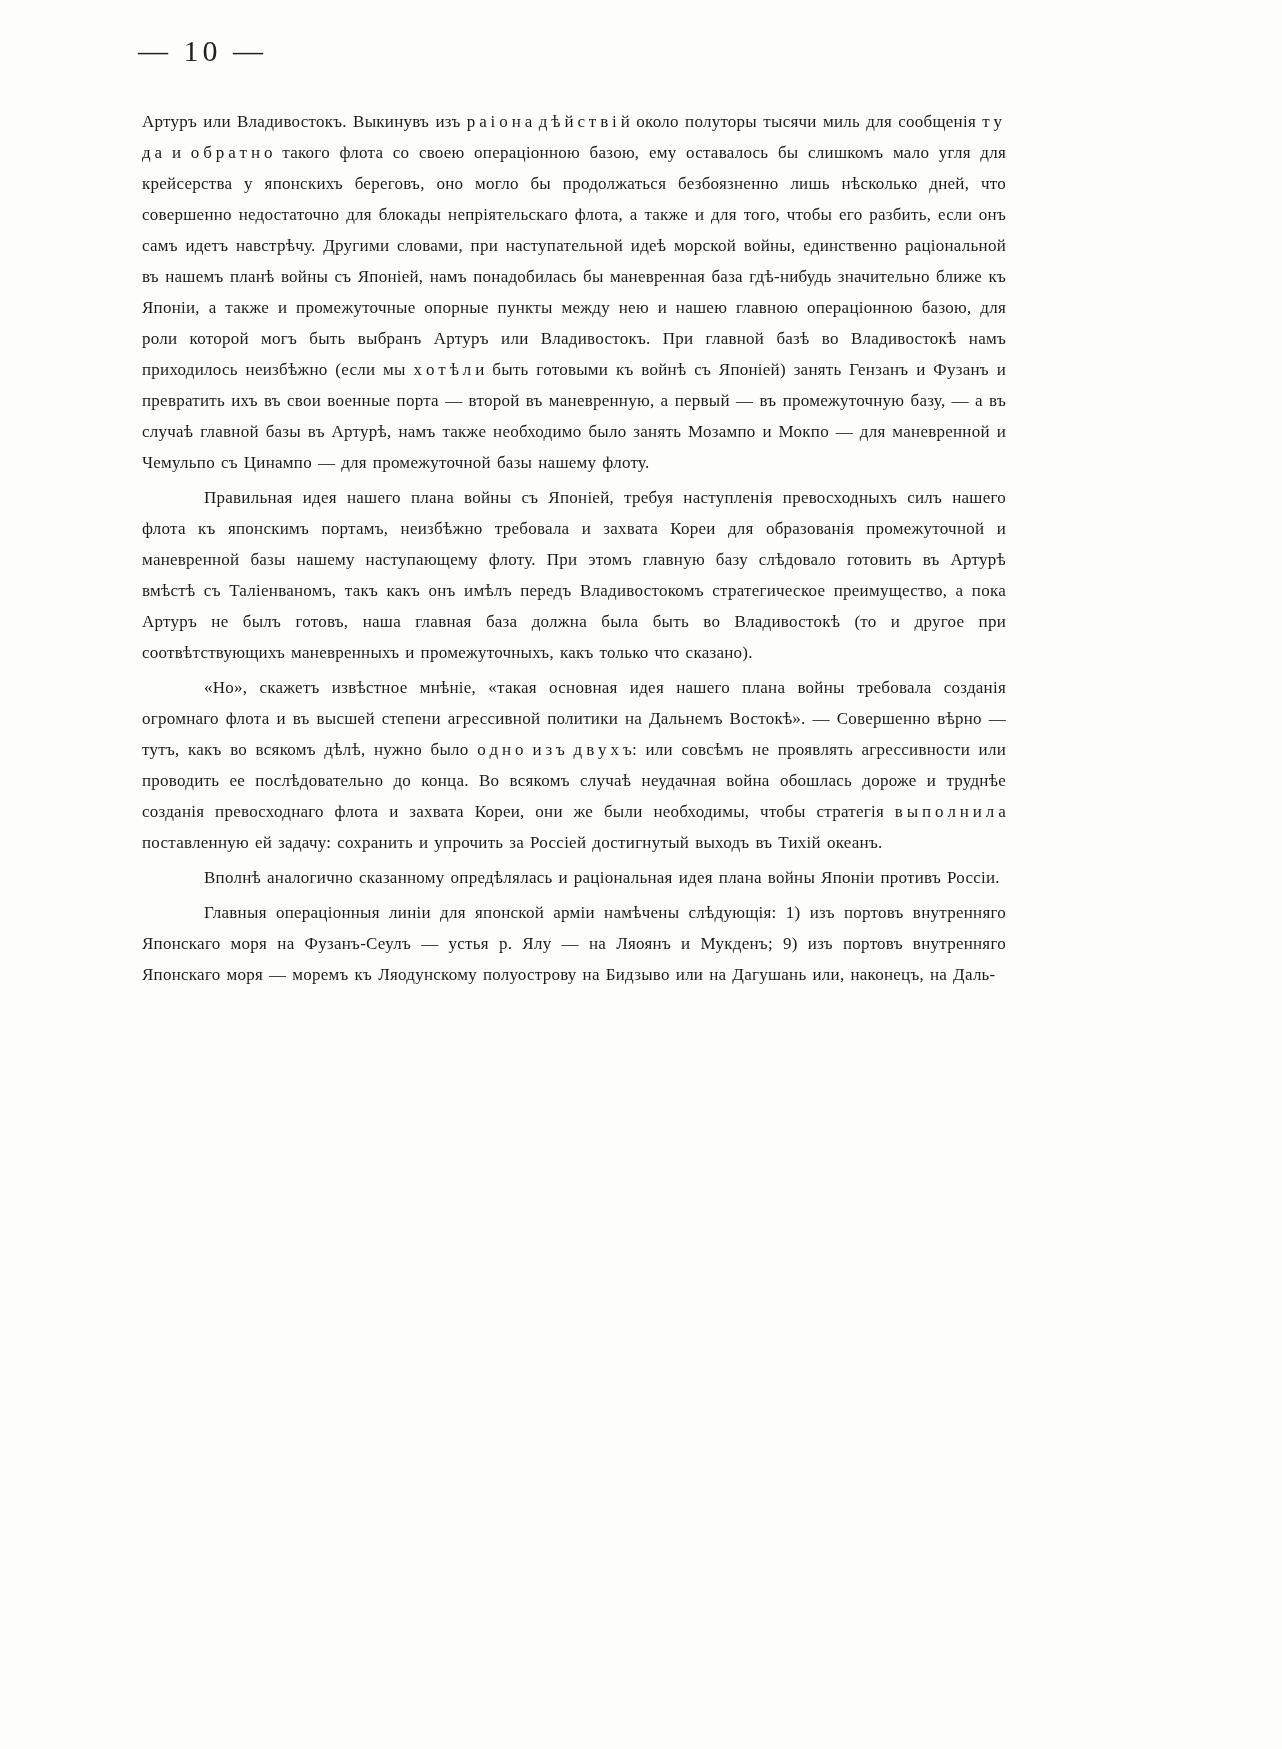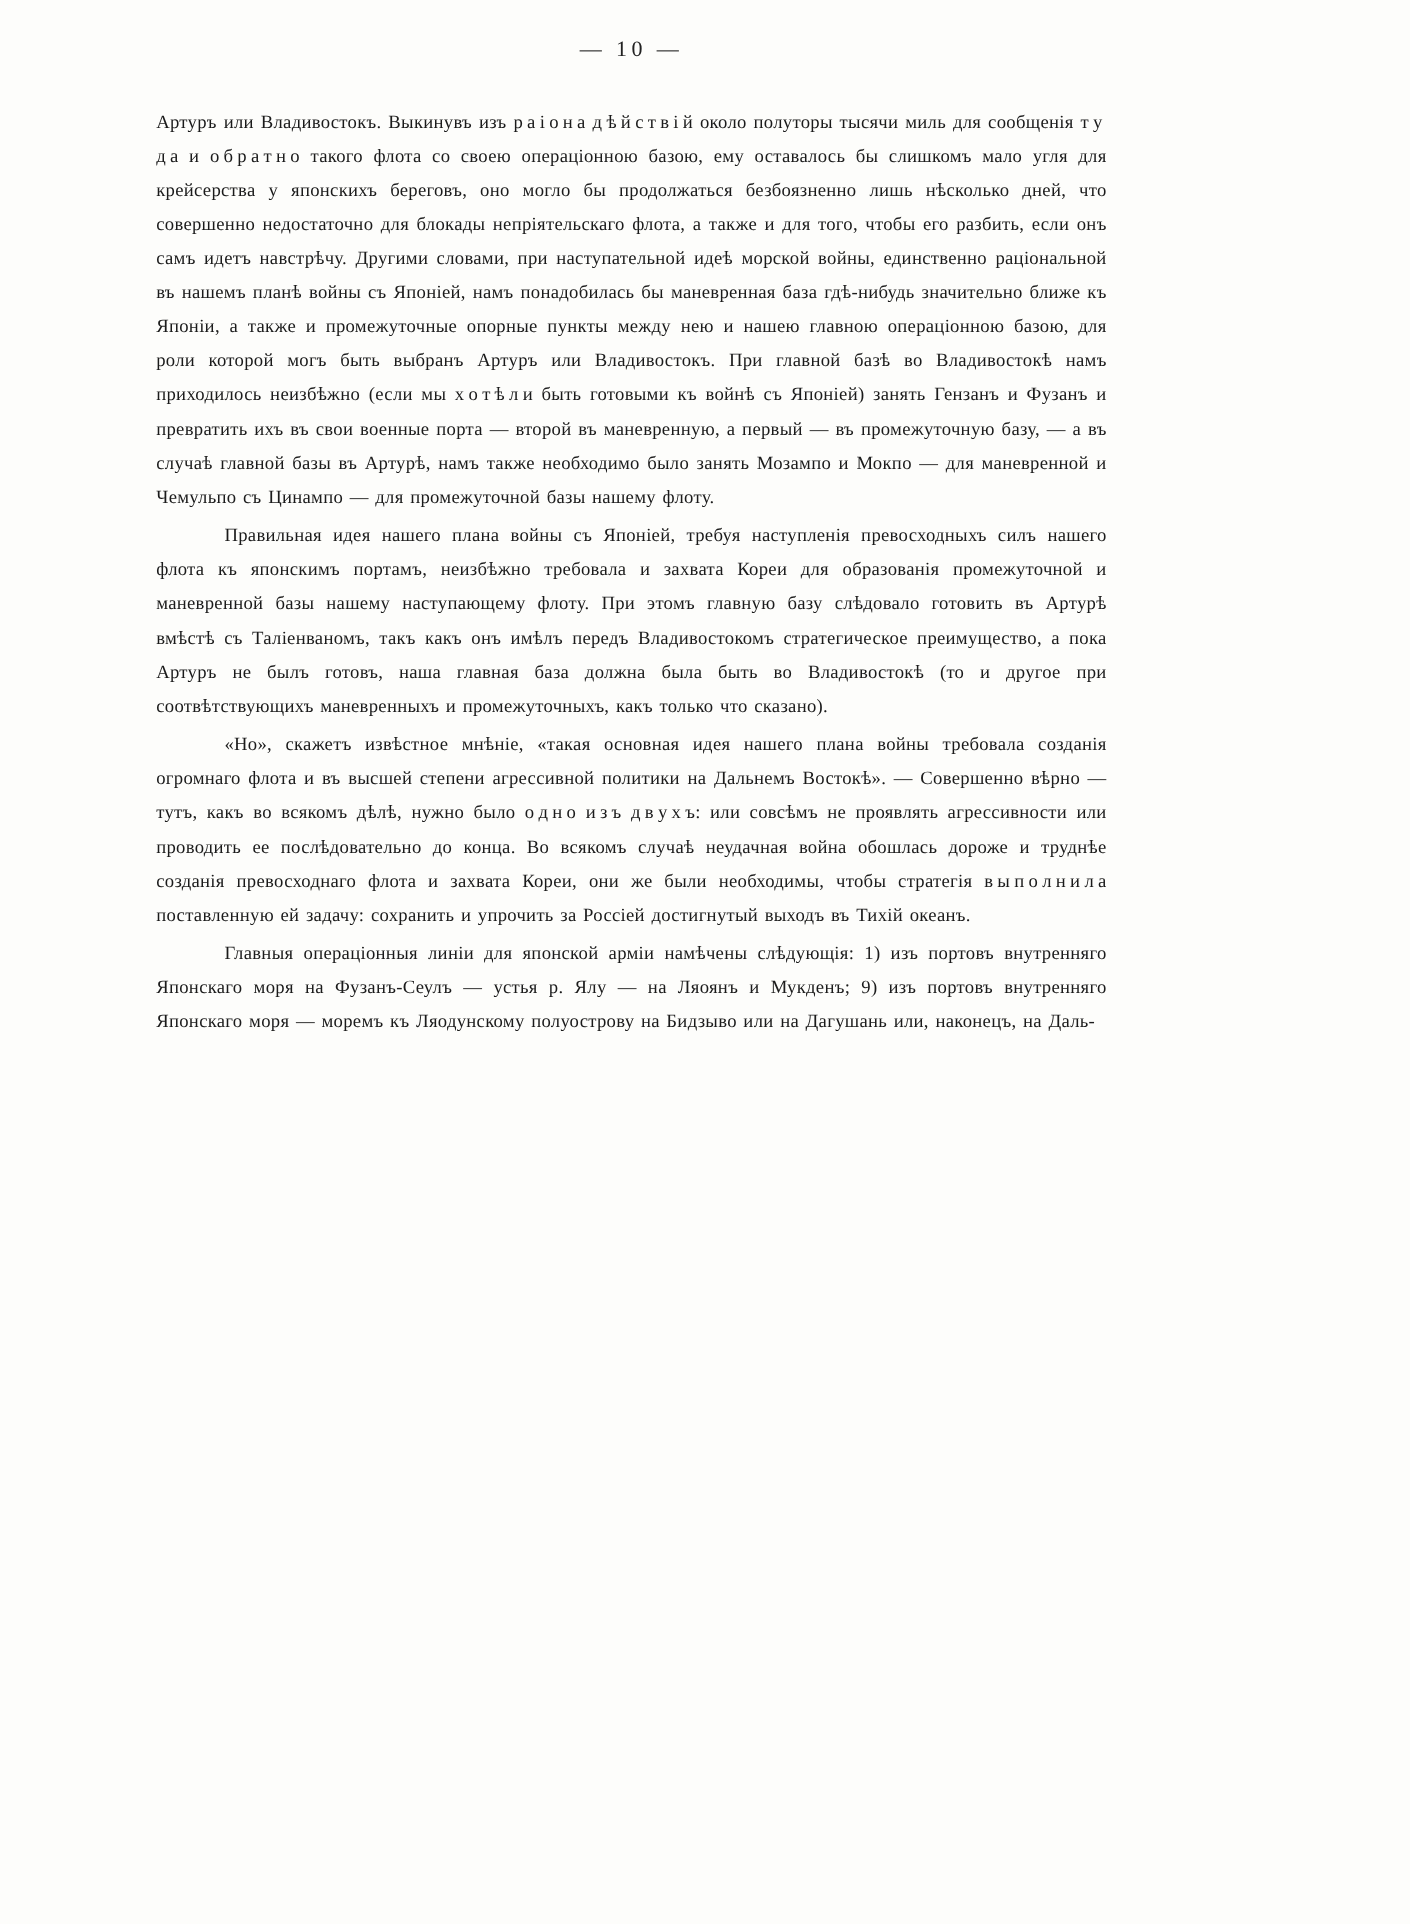--- a/index.html
+++ b/index.html
@@ -13,22 +13,21 @@
     width: 1282px;
     height: 1749px;
     margin: 0 auto;
     background: #fdfdfb;
     color: #1b1b1b;
     box-sizing: border-box;
     padding: 34px 272px 40px 138px;
     overflow: hidden;
   }
   .page-number {
-    text-align: center;
-    font-size: 20px;
+    font-size: 30px;
     letter-spacing: 4px;
     color: #222;
     margin: 0 0 38px 0;
     user-select: none;
   }
   .body-text p.para {
     margin: 4px;
     font-size: 17px;
     line-height: 31px;
     text-align: justify;
@@ -43,15 +42,16 @@
 </head>
 <body>
 
 <div class="page">
   <div class="page-number">— 10 —</div>
 
   <div class="body-text">
     <p class="para">Артуръ или Владивостокъ. Выкинувъ изъ р а і о н а  д ѣ й с т в і й около полуторы тысячи миль для сообщенія т у д а  и  о б р а т н о такого флота со своею операціонною базою, ему оставалось бы слишкомъ мало угля для крейсерства у японскихъ береговъ, оно могло бы продолжаться безбоязненно лишь нѣсколько дней, что совершенно недостаточно для блокады непріятельскаго флота, а также и для того, чтобы его разбить, если онъ самъ идетъ навстрѣчу. Другими словами, при наступательной идеѣ морской войны, единственно раціональной въ нашемъ планѣ войны съ Японіей, намъ понадобилась бы маневренная база гдѣ-нибудь значительно ближе къ Японіи, а также и промежуточные опорные пункты между нею и нашею главною операціонною базою, для роли которой могъ быть выбранъ Артуръ или Владивостокъ. При главной базѣ во Владивостокѣ намъ приходилось неизбѣжно (если мы х о т ѣ л и быть готовыми къ войнѣ съ Японіей) занять Гензанъ и Фузанъ и превратить ихъ въ свои военные порта — второй въ маневренную, а первый — въ промежуточную базу, — а въ случаѣ главной базы въ Артурѣ, намъ также необходимо было занять Мозампо и Мокпо — для маневренной и Чемульпо съ Цинампо — для промежуточной базы нашему флоту.</p>
     <p class="para indent">Правильная идея нашего плана войны съ Японіей, требуя наступленія превосходныхъ силъ нашего флота къ японскимъ портамъ, неизбѣжно требовала и захвата Кореи для образованія промежуточной и маневренной базы нашему наступающему флоту. При этомъ главную базу слѣдовало готовить въ Артурѣ вмѣстѣ съ Таліенваномъ, такъ какъ онъ имѣлъ передъ Владивостокомъ стратегическое преимущество, а пока Артуръ не былъ готовъ, наша главная база должна была быть во Владивостокѣ (то и другое при соотвѣтствующихъ маневренныхъ и промежуточныхъ, какъ только что сказано).</p>
     <p class="para indent">«Но», скажетъ извѣстное мнѣніе, «такая основная идея нашего плана войны требовала созданія огромнаго флота и въ высшей степени агрессивной политики на Дальнемъ Востокѣ». — Совершенно вѣрно — тутъ, какъ во всякомъ дѣлѣ, нужно было о д н о  и з ъ  д в у х ъ: или совсѣмъ не проявлять агрессивности или проводить ее послѣдовательно до конца. Во всякомъ случаѣ неудачная война обошлась дороже и труднѣе созданія превосходнаго флота и захвата Кореи, они же были необходимы, чтобы стратегія в ы п о л н и л а поставленную ей задачу: сохранить и упрочить за Россіей достигнутый выходъ въ Тихій океанъ.</p>
+    <p class="para indent">Вполнѣ аналогично сказанному опредѣлялась и раціональная идея плана войны Японіи противъ Россіи.</p>
     <p class="para indent">Главныя операціонныя линіи для японской арміи намѣчены слѣдующія: 1) изъ портовъ внутренняго Японскаго моря на Фузанъ-Сеулъ — устья р. Ялу — на Ляоянъ и Мукденъ; 9) изъ портовъ внутренняго Японскаго моря — моремъ къ Ляодунскому полуострову на Бидзыво или на Дагушань или, наконецъ, на Даль-</p>
   </div>
 </div>
 
 </body></html>

